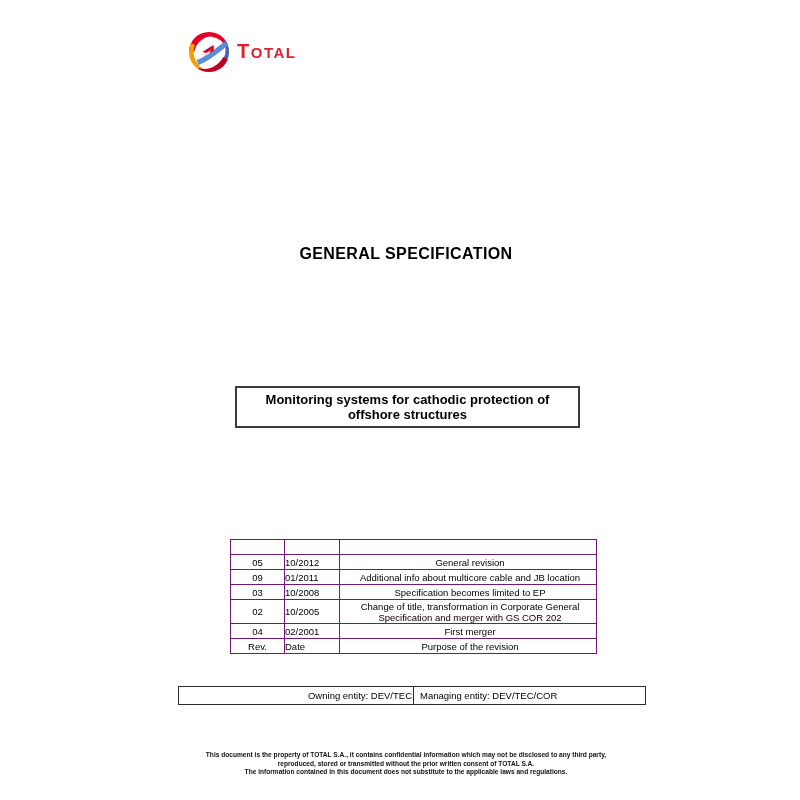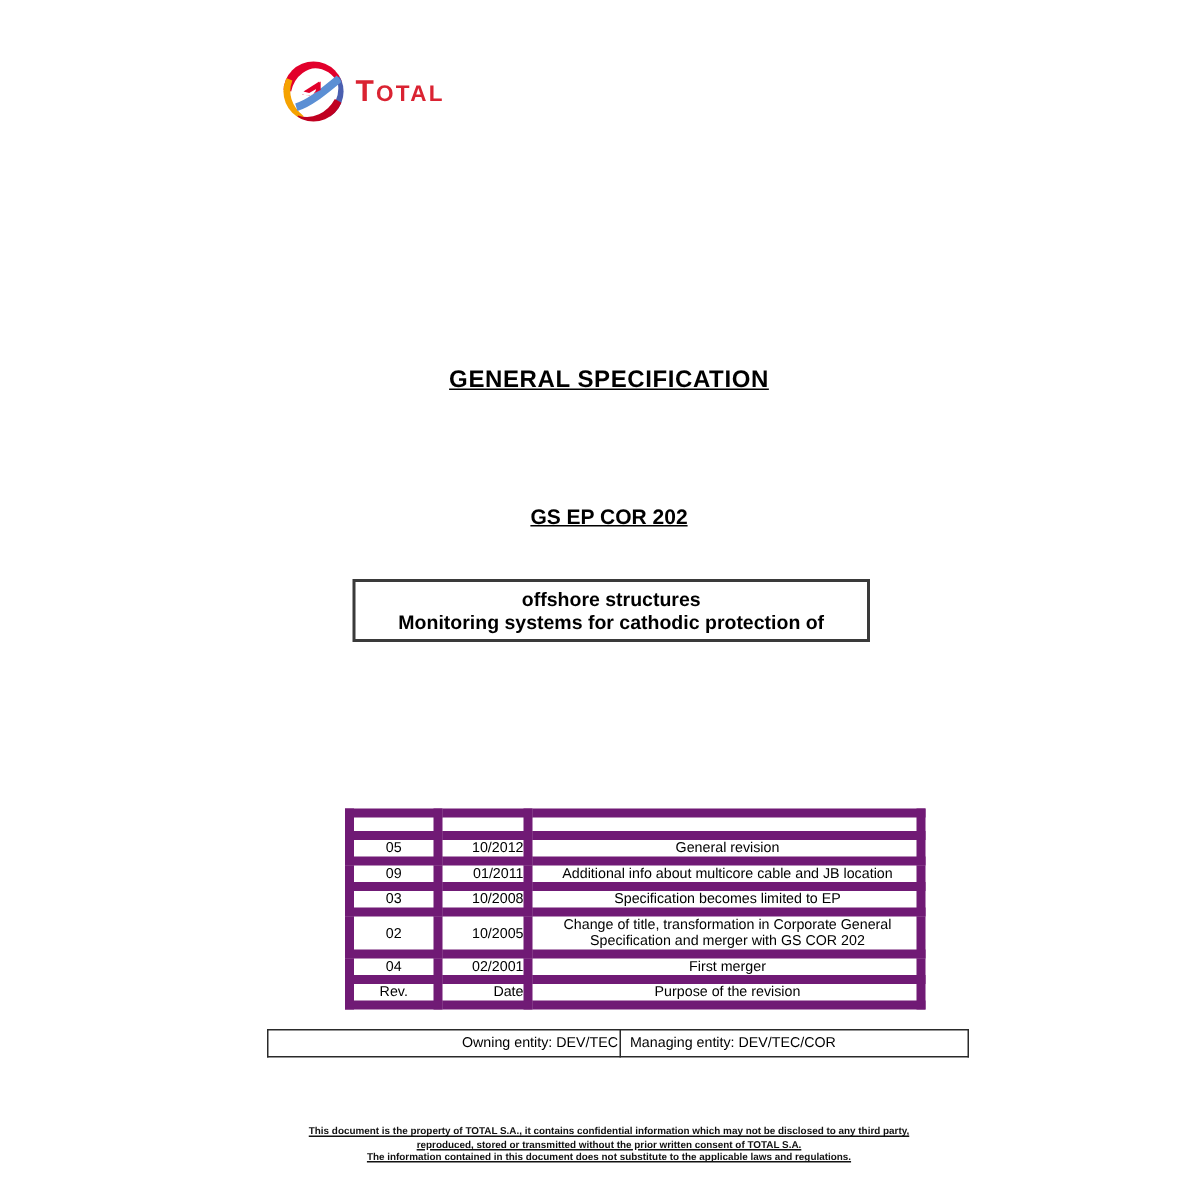--- a/index.html
+++ b/index.html
@@ -1,45 +1,45 @@
 <!DOCTYPE html>
 <html><head>
 <meta charset="utf-8">
 <style>
   html,body { margin:0; padding:0; background:#ffffff; }
   body { width:800px; height:800px; font-family:"Liberation Sans", sans-serif; color:#000; }
   .page { position:relative; width:800px; height:800px; background:#ffffff; overflow:hidden; }
 
   
-  .centered { position:absolute; left:12px; right:0; text-align:center;text-decoration:underline; }
+  .centered { position:absolute; left:12px; right:0; text-align:center; }
 
   
-  .logo { position:absolute; left:188px; top:40px; display:flex; }
+  .logo { position:absolute; left:188px; top:30px; display:flex; align-items:center; }
   .globe { width:42px; height:42px; display:block; }
   .wordmark { margin-left:7px; color:#da2332; font-weight:bold; letter-spacing:1.5px;
               font-size:15px; line-height:42px; white-space:nowrap; }
   .wordmark .cap { font-size:20px; }
 
   
   .h-main   { top:245px; font-size:16px; font-weight:bold; letter-spacing:0.4px; }
   .h-sub    { top:292px; font-size:16px; font-weight:bold; letter-spacing:0.4px; }
   .h-docnum { top:336px; font-size:14px; font-weight:bold; }
 
   
   .title-box { position:absolute; left:235px; top:386px; width:345px; height:42px;
                box-sizing:border-box; border:2px solid #3a3a3a;
                display:flex; flex-direction:column; justify-content:center;
                text-align:center; font-size:13px; font-weight:bold; line-height:15px; }
 
   
   .rev-table { position:absolute; left:230px; top:539px; border-collapse:collapse;
                table-layout:fixed; width:351px; font-size:9.5px; }
-  .rev-table td { border:6px solid #701a75; padding:0; vertical-align:middle; line-height:11px; }
+  .rev-table td { border:1px solid #701a75; padding:0; vertical-align:middle; line-height:11px; }
   .rev-table .c-rev  { width:53px;  text-align:center; }
-  .rev-table .c-date { width:54px;  text-align:right; }
+  .rev-table .c-date { width:54px;  text-align:left; }
   .rev-table .c-purp { width:244px; text-align:center; padding-left:8px; padding-right:4px; }
   .rev-table tr.r-blank { height:15px; }
   .rev-table tr.r-std   { height:15px; }
   .rev-table tr.r-tall  { height:24px; }
 
   
   .ent-table { position:absolute; left:178px; top:686px; border-collapse:collapse;
                table-layout:fixed; width:451px; font-size:9.5px; }
   .ent-table td { border:1.5px solid #2a2a2a; height:15px; vertical-align:middle;
                   text-align:left; padding-left:6px; }
@@ -70,25 +70,24 @@
         <path d="M10,33 C20,30 30,21 40,13" stroke="#5b8fd4" stroke-width="5.5" fill="none"></path>
         <path d="M14,24 L27,15 L27,21 L19,25 Z" fill="#e2002b"></path>
         <circle cx="18" cy="19" r="6" fill="#ffffff"></circle>
         <path d="M15,22 L26,15 L26,19 L19,23 Z" fill="#e2002b"></path>
       </g>
     </svg>
     <div class="wordmark"><span class="cap">T</span><span>OTAL</span></div>
   </div>
 
   <div class="centered h-main">GENERAL SPECIFICATION</div>
-  <div class="centered h-docnum">GS EP COR 202</div>
 
   <div class="title-box">
+    <div>Monitoring systems for cathodic protection of</div>
     <div>offshore structures</div>
-    <div>Monitoring systems for cathodic protection of</div>
   </div>
 
   <table class="rev-table">
     <tbody>
       <tr class="r-blank">
         <td class="c-rev"></td>
         <td class="c-date"></td>
         <td class="c-purp"></td>
       </tr>
       <tr class="r-std">

